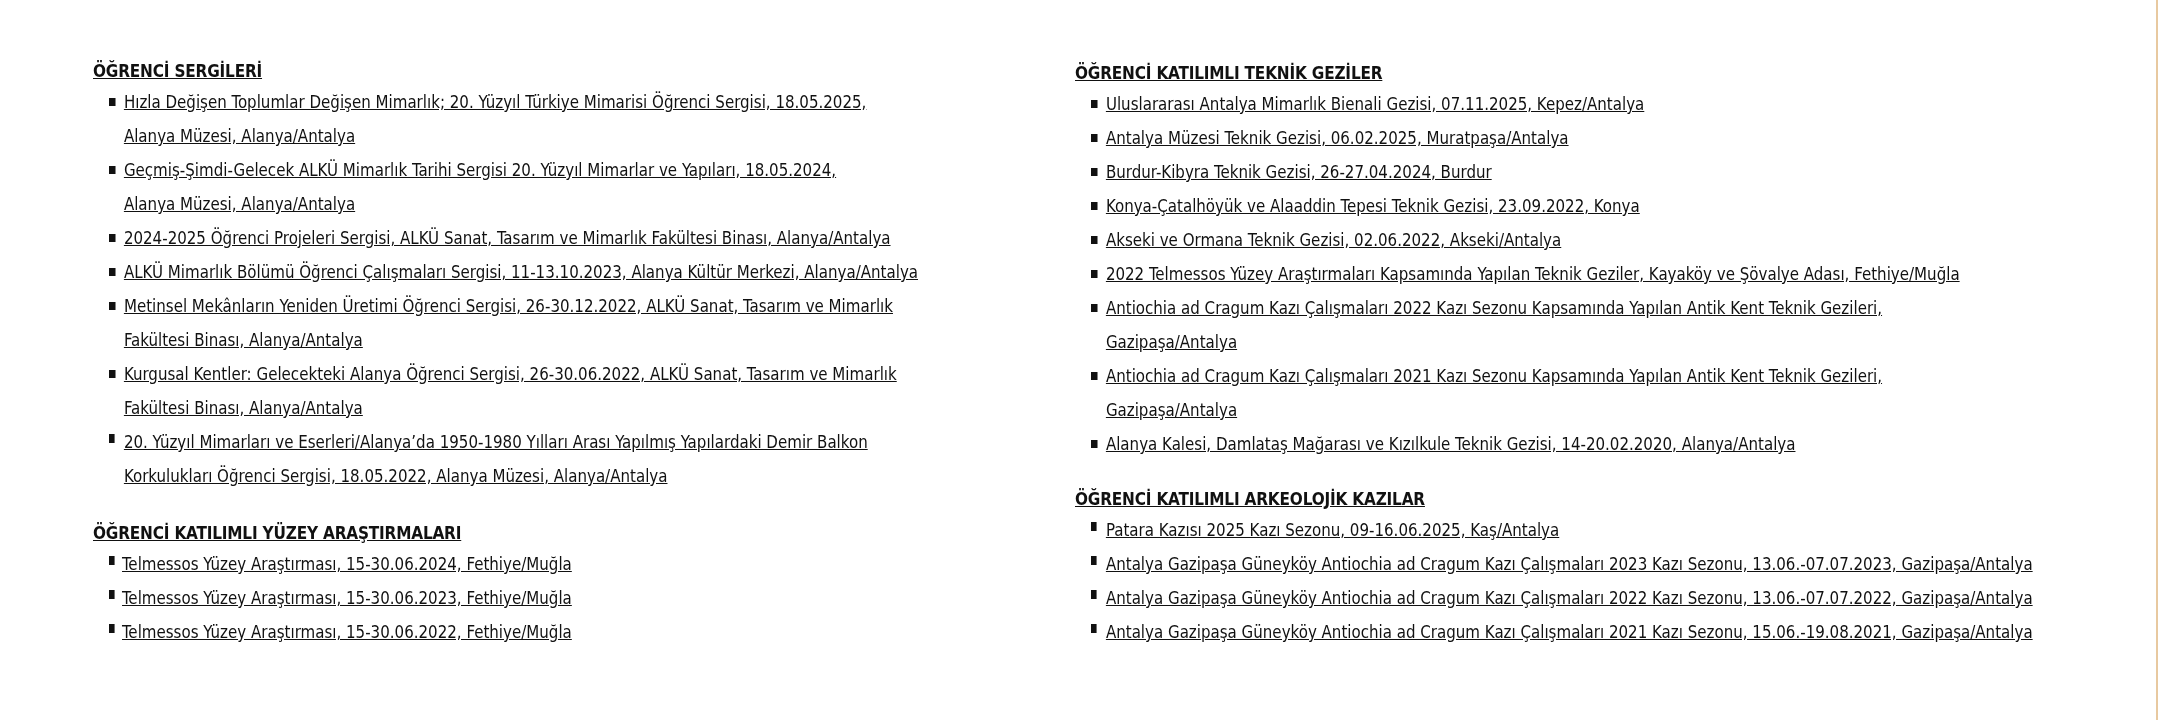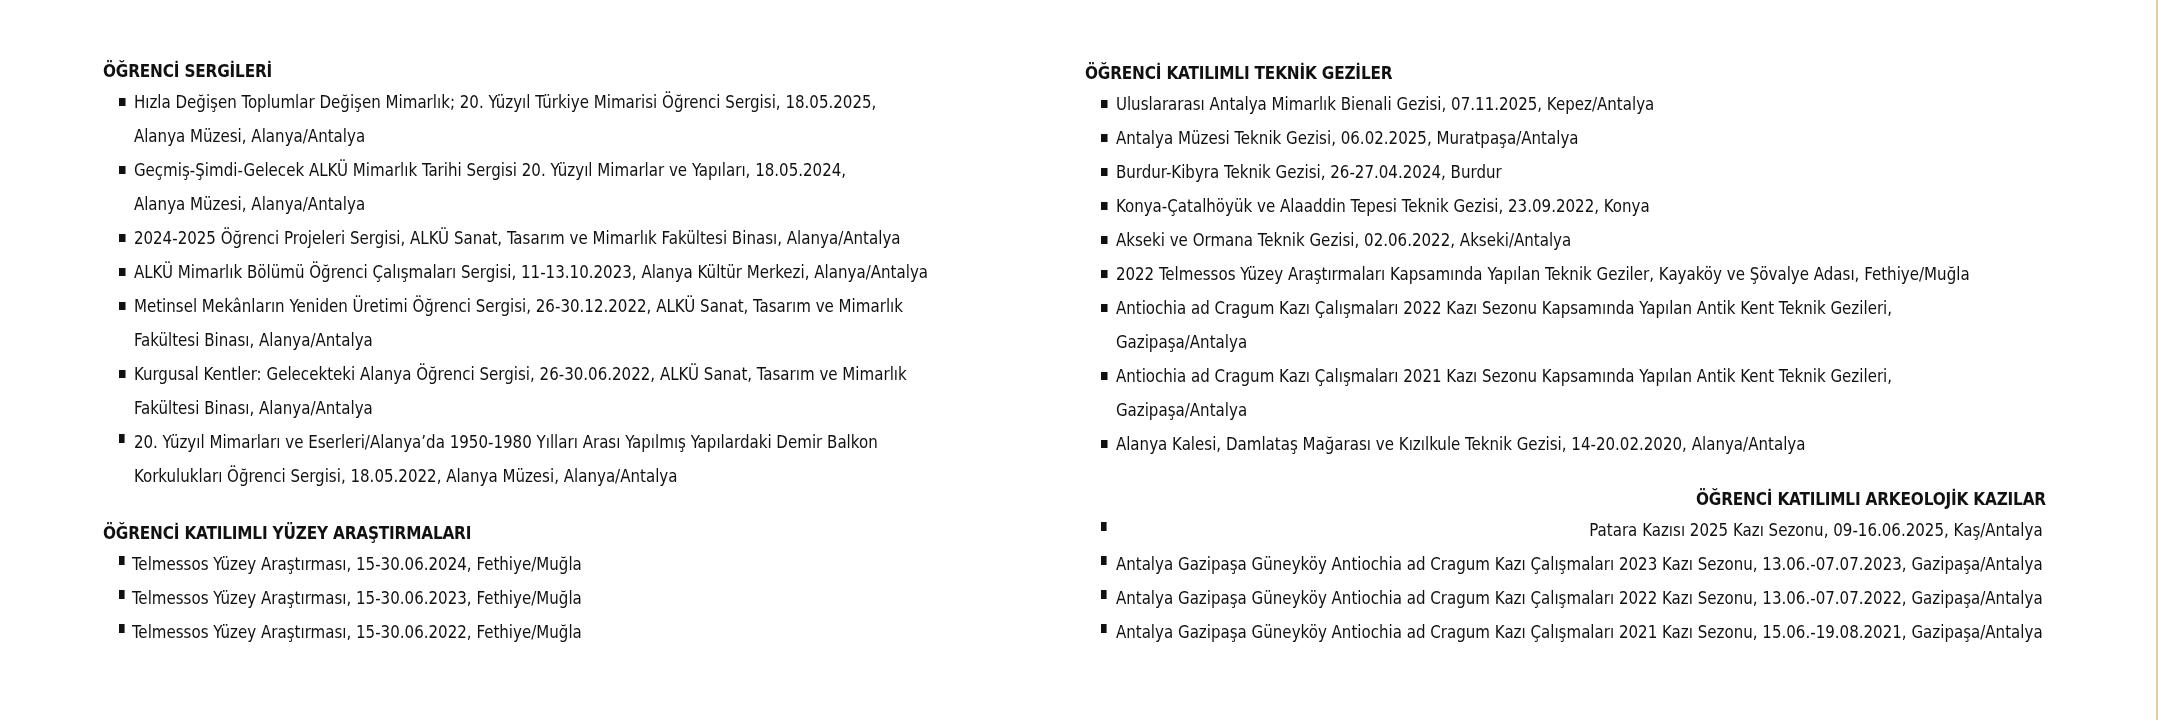--- a/index.html
+++ b/index.html
@@ -5,21 +5,21 @@
   html, body { margin: 0; padding: 0; }
   body {
     width: 2160px; height: 720px; background: #ffffff; position: relative; overflow: hidden;
     font-family: "DejaVu Sans Condensed", "DejaVu Sans", "Liberation Sans", sans-serif;
     color: #111111;
   }
   .edge-line { position: absolute; top: 0; right: 2px; width: 2px; height: 720px; background: #e8c9a0; }
   .col { position: absolute; top: 0; }
   .col-left { left: 93px; width: 960px; }
   .col-right { left: 1075px; width: 1075px; }
-  .section { position: absolute; left: 10px; }
+  .section { position: absolute; left: 0; text-decoration: underline; }
   .heading {
     font-weight: bold; font-size: 18.5px; letter-spacing: -0.2px; line-height: 26px;
     margin: 0 0 4px 0; transform: scaleX(0.92); transform-origin: left;
     white-space: nowrap;
   }
   ul { list-style: none; margin: 16px; padding: 0; }
   li {
     position: relative; padding-left: 16px; font-size: 18px; line-height: 34px;
     transform: scaleX(0.93); transform-origin: left; white-space: nowrap;
   }
@@ -133,21 +133,21 @@
           <span class="wrap">Antiochia ad Cragum Kazı Çalışmaları 2021 Kazı Sezonu Kapsamında Yapılan Antik Kent Teknik Gezileri,</span>
           <span class="wrap">Gazipaşa/Antalya</span>
         </li>
       <li>
           <span class="bullet"></span>
           <span class="wrap">Alanya Kalesi, Damlataş Mağarası ve Kızılkule Teknik Gezisi, 14-20.02.2020, Alanya/Antalya</span>
         </li>
     </ul>
   </div>
 
-  <div class="section" style="top:486px;text-align:right;">
+  <div class="section" style="top:486px;">
     <div class="heading">ÖĞRENCİ KATILIMLI ARKEOLOJİK KAZILAR</div>
     <ul style="margin-top:-3px;">
       <li class="tight">
           <span class="bullet"></span>
           <span class="wrap">Patara Kazısı 2025 Kazı Sezonu, 09-16.06.2025, Kaş/Antalya</span>
         </li>
       <li class="tight">
           <span class="bullet"></span>
           <span class="wrap">Antalya Gazipaşa Güneyköy Antiochia ad Cragum Kazı Çalışmaları 2023 Kazı Sezonu, 13.06.-07.07.2023, Gazipaşa/Antalya</span>
         </li>

